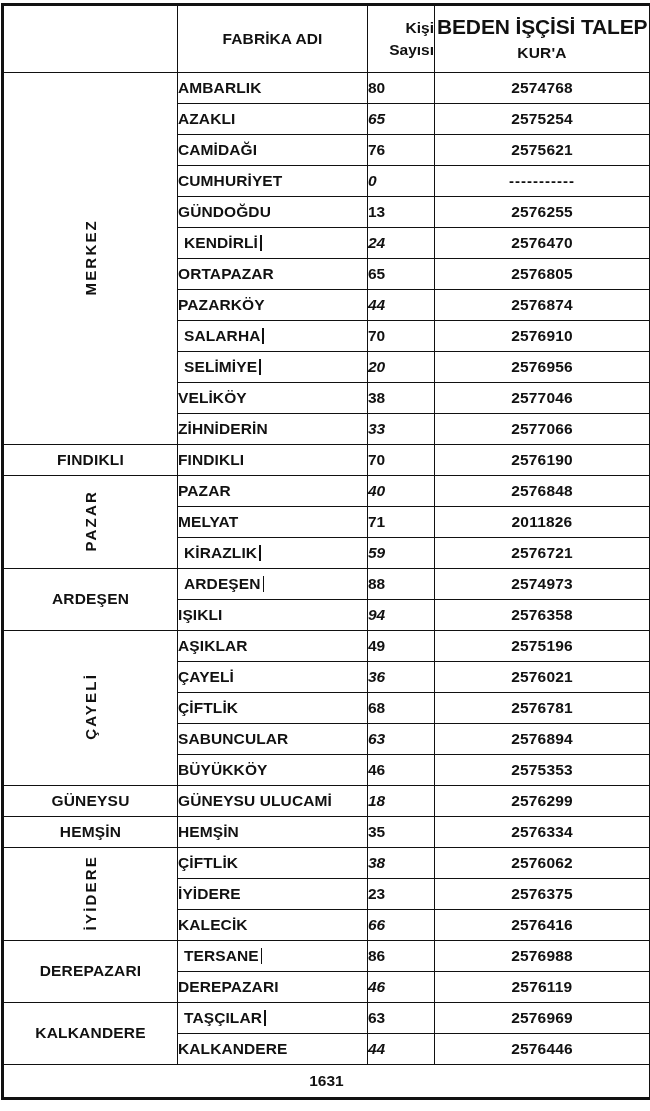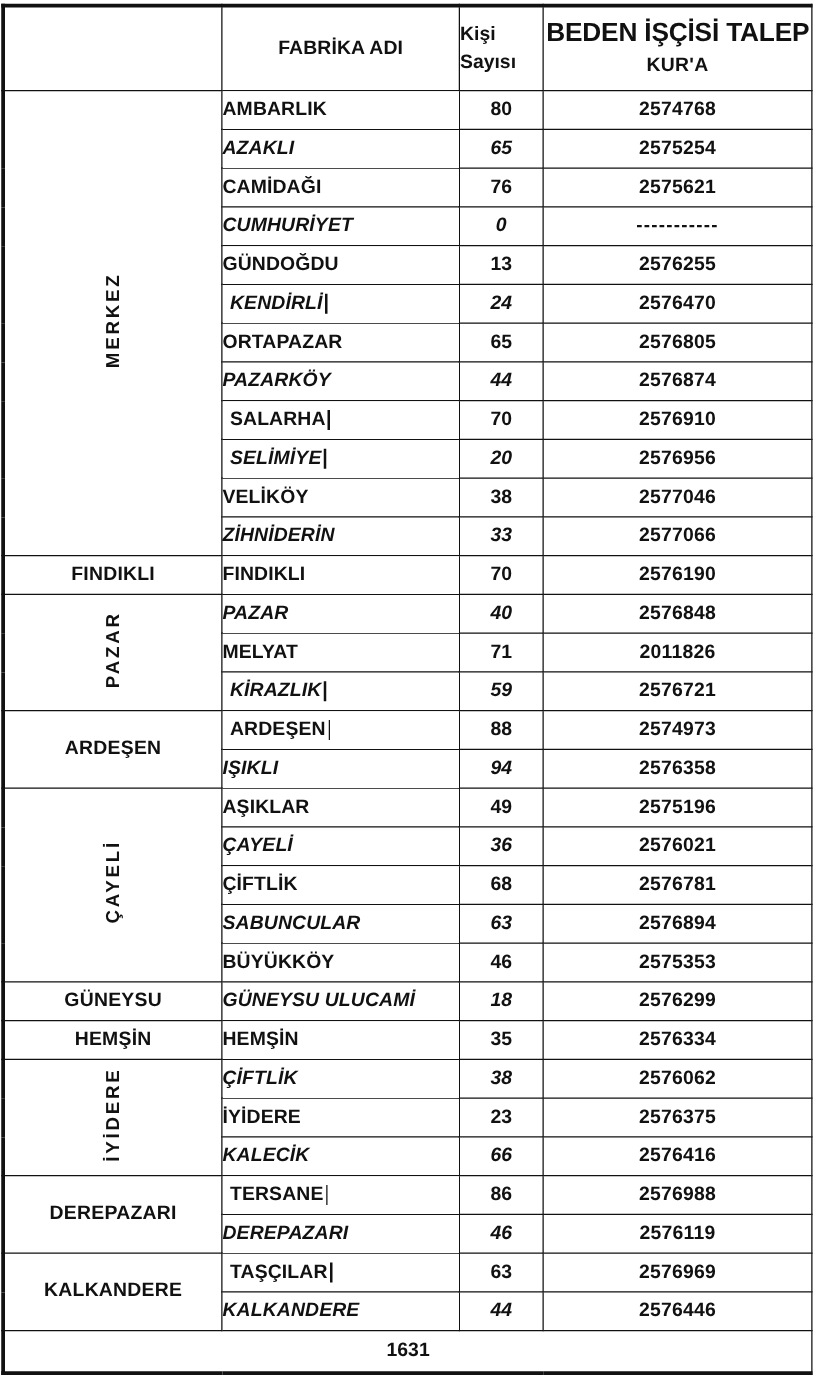--- a/index.html
+++ b/index.html
@@ -57,21 +57,21 @@
 
   th.h-fab {
     text-align: center;
     padding-left: 7px;
     vertical-align: bottom;
     padding-bottom: 7px;
     font-size: 16px;
     letter-spacing: .1px;
   }
   th.h-kisi {
-    text-align: left;
+    text-align: right;
     font-size: 16px;
     padding: 2px 1px;
   }
   th.h-kisi .l1 { display: block; }
   th.h-kisi .l2 { display: block; margin-top: 6px; }
 
   th.h-talep {
     text-align: center;
     font-size: 15.5px;
     padding: 2px 0 2px 2px;
@@ -114,21 +114,21 @@
     white-space: nowrap;
   }
 
   td.fab {
     text-align: left;
     padding-left: 6px;
     font-size: 15.5px;
     position: relative;
     letter-spacing: .1px;
   }
-  td.fab.ital { font-style: italic; }
+  td.fab.ital { }
   .fab-wrap {
     display: flex;
     align-items: center;
     height: 100%;
   }
   .fab-name {
     display: block;
     padding-left: 6px;
     white-space: nowrap;
     text-align: center;
@@ -136,21 +136,21 @@
   .fab-rule {
     width: 1.7px;
     align-self: stretch;
     background: #111111;
     margin-left: 2px;
     flex: 0 0 auto;
   }
   td.fab.has-rule { padding-left: 0; }
 
   td.kisi {
-    text-align: center;
+    text-align: left;
     font-size: 15.5px;
     margin-top: 18px;
   }
   td.kisi.ital { font-style: italic; }
 
   td.talep {
     text-align: center;
     font-size: 15.5px;
     letter-spacing: .2px;
   }

